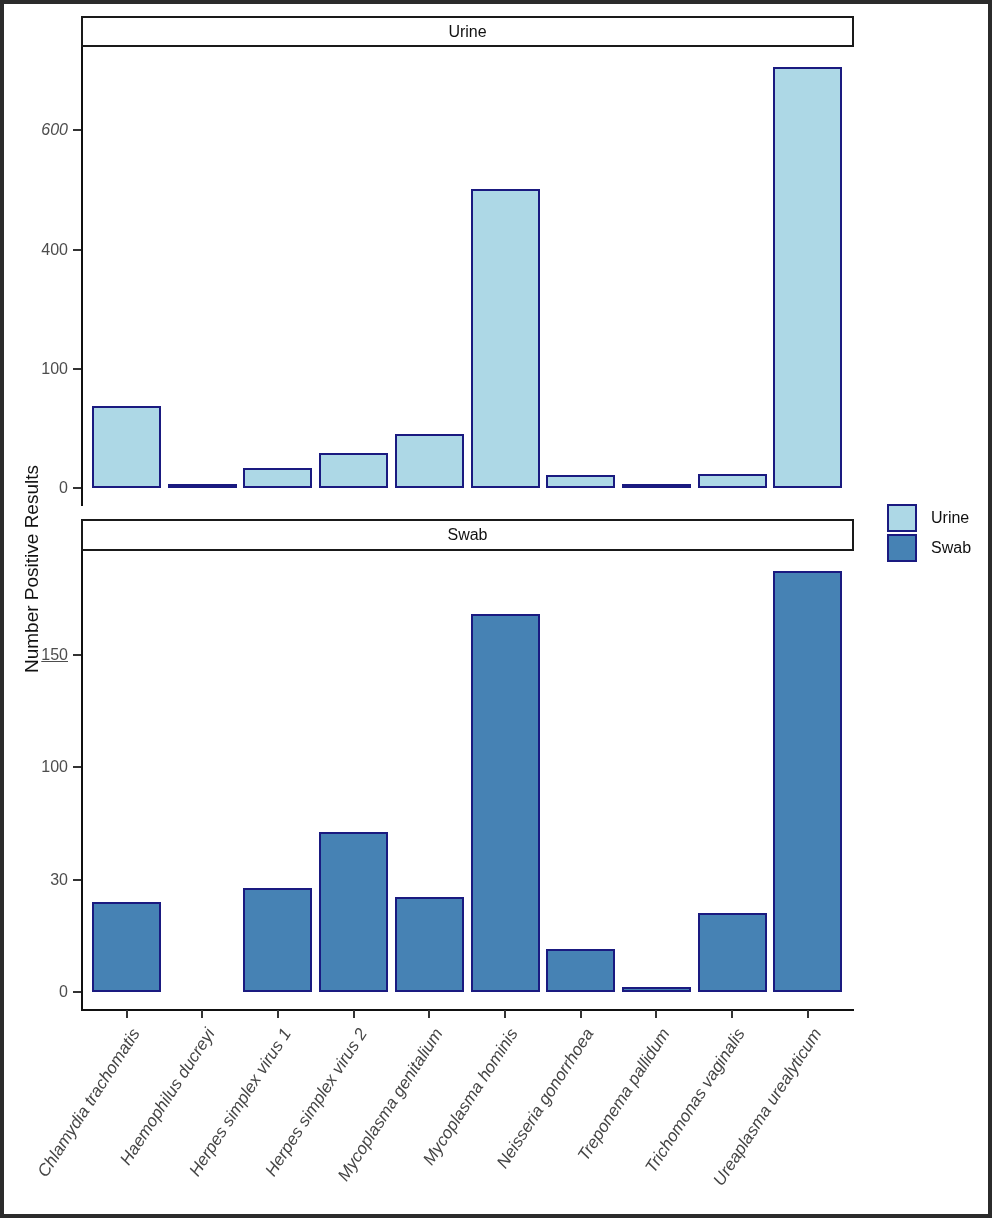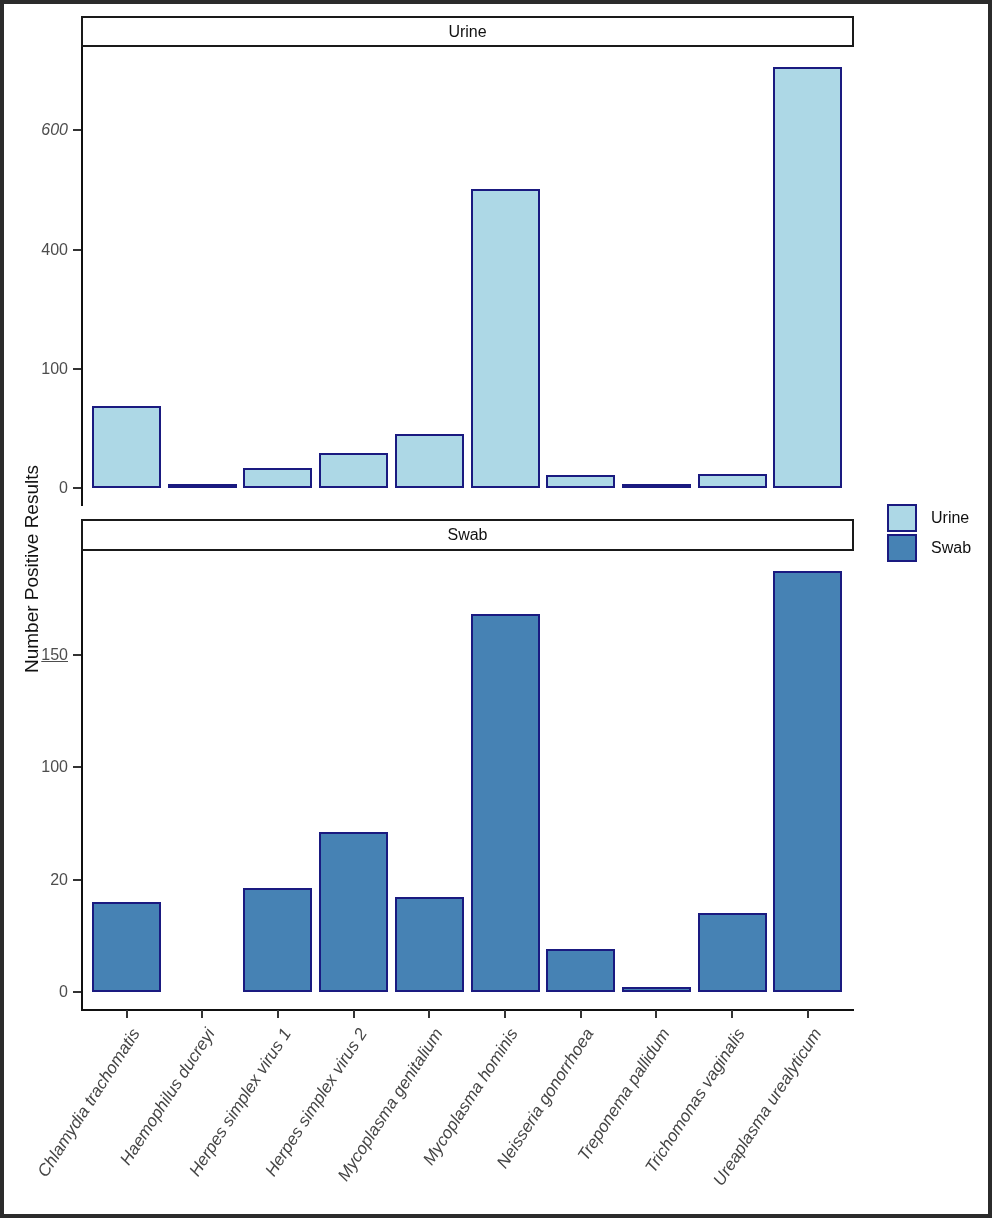--- a/index.html
+++ b/index.html
@@ -104,21 +104,21 @@
       <div class="bar" title="Herpes simplex virus 2: 58" style="left: 315.1px; top: 449px; width: 69px; height: 35px; background: rgb(173, 216, 230);"></div>
       <div class="bar" title="Mycoplasma genitalium: 90" style="left: 390.8px; top: 430px; width: 69px; height: 54px; background: rgb(173, 216, 230);"></div>
       <div class="bar" title="Mycoplasma hominis: 501" style="left: 466.5px; top: 185px; width: 69px; height: 299px; background: rgb(173, 216, 230);"></div>
       <div class="bar" title="Neisseria gonorrhoea: 21" style="left: 542.2px; top: 471px; width: 69px; height: 13px; background: rgb(173, 216, 230);"></div>
       <div class="bar" title="Treponema pallidum: 1" style="left: 617.9px; top: 480px; width: 69px; height: 4px; background: rgb(173, 216, 230);"></div>
       <div class="bar" title="Trichomonas vaginalis: 24" style="left: 693.6px; top: 470px; width: 69px; height: 14px; background: rgb(173, 216, 230);"></div>
       <div class="bar" title="Ureaplasma urealyticum: 706" style="left: 769.3px; top: 63px; width: 69px; height: 421px; background: rgb(173, 216, 230);"></div>
       <div class="ytick-mark" style="left: 69px; top: 987px;"></div>
       <div class="ytick-label" style="left: 18px; top: 988px;">0</div>
       <div class="ytick-mark" style="left: 69px; top: 874.5px;"></div>
-      <div class="ytick-label" style="left: 18px; top: 875.5px;">20</div>
+      <div class="ytick-label" style="left: 18px; top: 875.5px;">30</div>
       <div class="ytick-mark" style="left: 69px; top: 762px;"></div>
       <div class="ytick-label" style="left: 18px; top: 763px;">100</div>
       <div class="ytick-mark" style="left: 69px; top: 649.5px;"></div>
       <div class="ytick-label" style="left: 18px; top: 650.5px; text-decoration: underline;">150</div>
       <div class="bar" title="Chlamydia trachomatis: 40" style="left: 88px; top: 898px; width: 69px; height: 90px; background: rgb(70, 130, 180);"></div>
       <div class="bar" title="Herpes simplex virus 1: 46" style="left: 239.4px; top: 884px; width: 69px; height: 104px; background: rgb(70, 130, 180);"></div>
       <div class="bar" title="Herpes simplex virus 2: 71" style="left: 315.1px; top: 828px; width: 69px; height: 160px; background: rgb(70, 130, 180);"></div>
       <div class="bar" title="Mycoplasma genitalium: 42" style="left: 390.8px; top: 893px; width: 69px; height: 95px; background: rgb(70, 130, 180);"></div>
       <div class="bar" title="Mycoplasma hominis: 168" style="left: 466.5px; top: 610px; width: 69px; height: 378px; background: rgb(70, 130, 180);"></div>
       <div class="bar" title="Neisseria gonorrhoea: 19" style="left: 542.2px; top: 945px; width: 69px; height: 43px; background: rgb(70, 130, 180);"></div>

